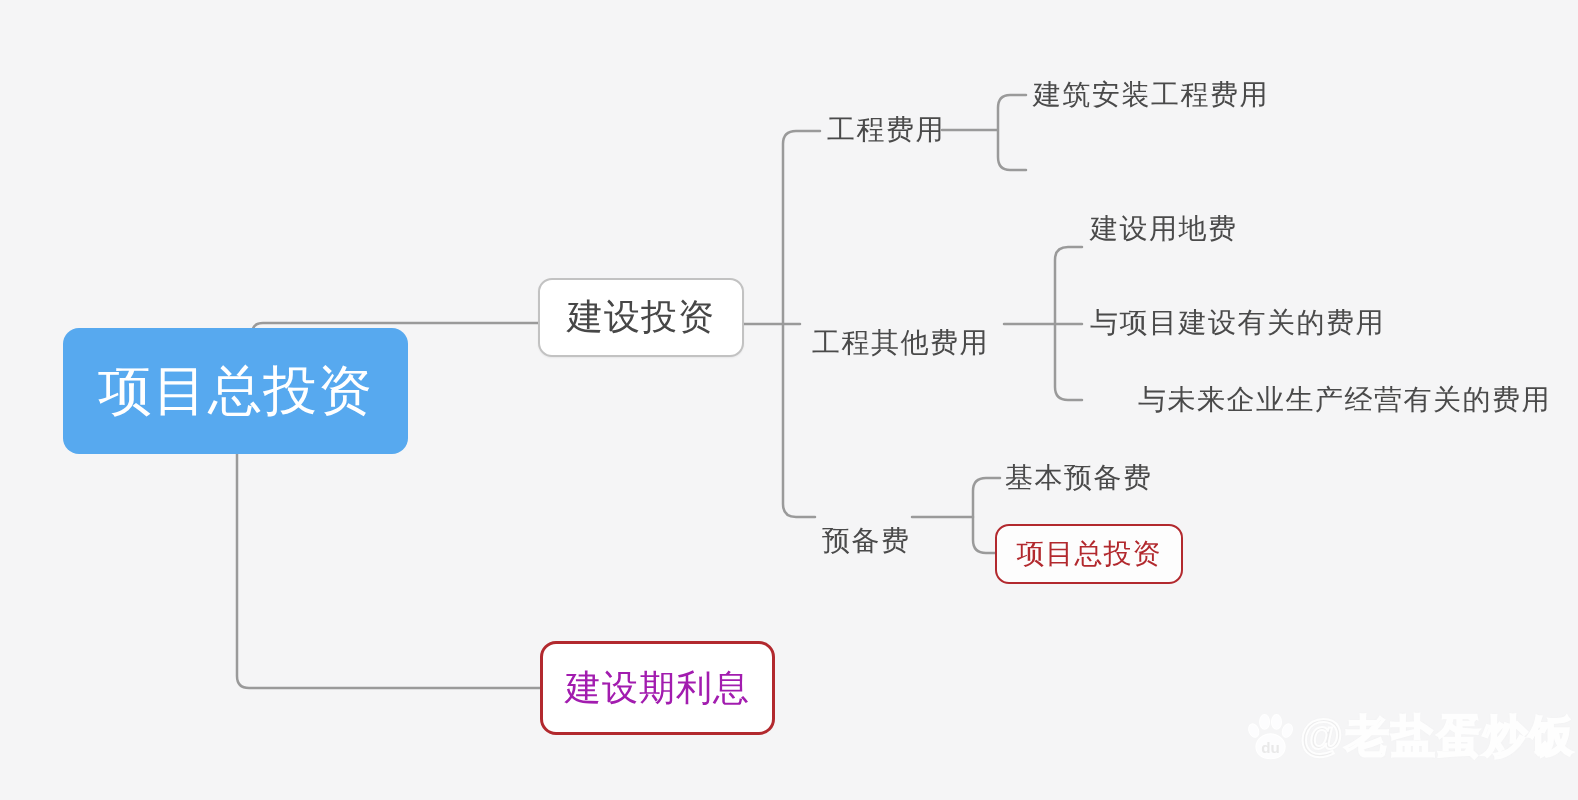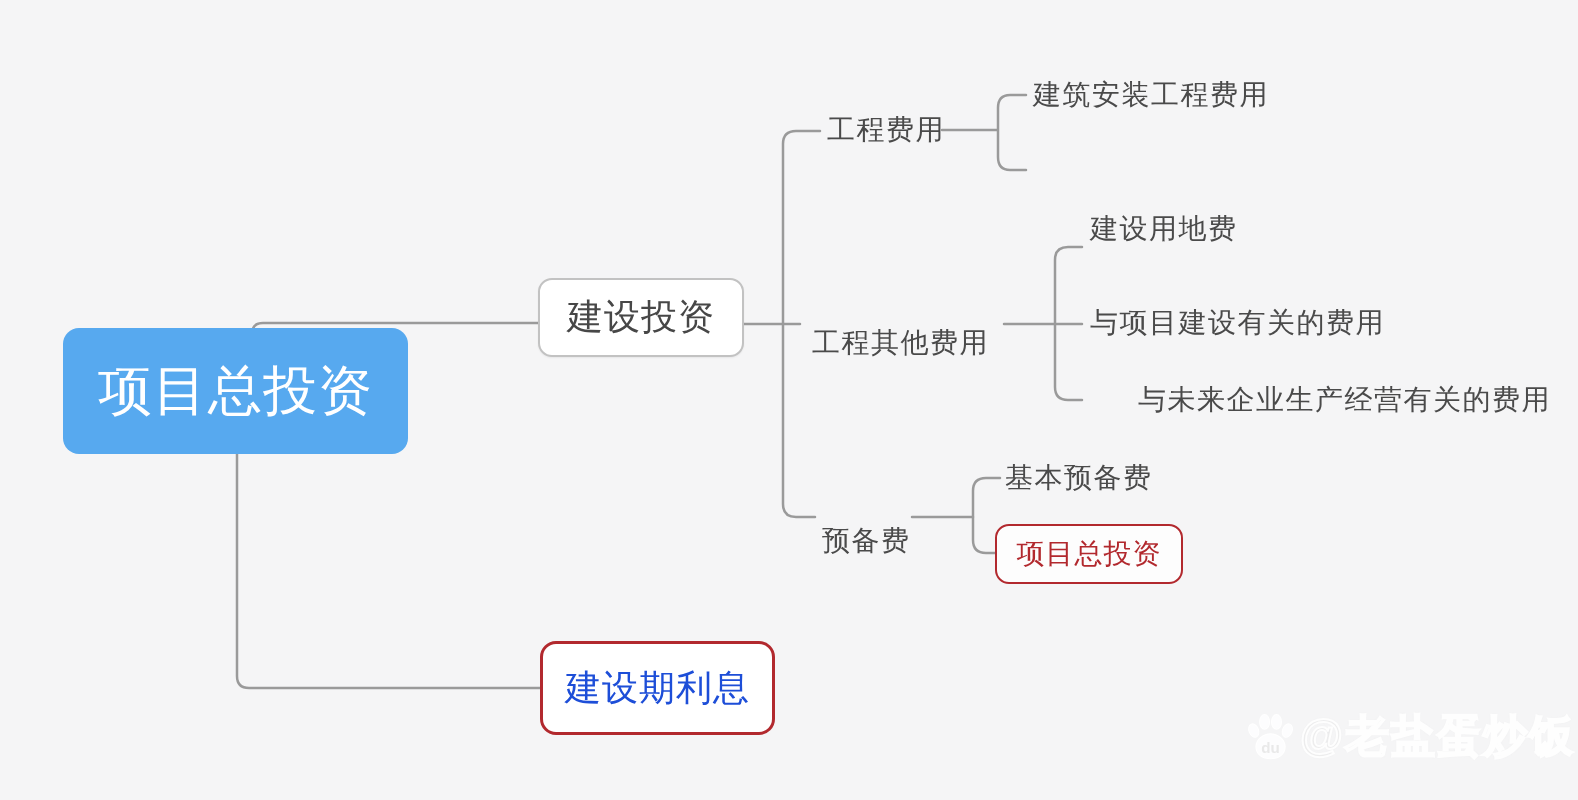--- a/index.html
+++ b/index.html
@@ -25,21 +25,21 @@
   }
   .box-gray {
     left:538px; top:278px; width:206px; height:79px;
     background:#ffffff; border:2px solid #c2c2c2; border-radius:14px;
     color:#474747; font-size:36px;
     box-shadow:0 1px 2px rgba(0,0,0,0.06);
   }
   .box-red-large {
     left:540px; top:641px; width:235px; height:94px;
     background:#ffffff; border:3px solid #b2292e; border-radius:16px;
-    color:#1d4ed8; font-size:36px;
+    color:#a21caf; font-size:36px;
   }
   .box-red-small {
     left:995px; top:524px; width:188px; height:60px;
     background:#fdfdfd; border:2.5px solid #b2292e; border-radius:14px;
     color:#b2292e; font-size:28px;
   }
 
   .node-text {
     position:absolute; transform:translateY(-50%);
     font-size:28px; color:#4a4a4a; white-space:nowrap; letter-spacing:1.5px;text-align:right;

